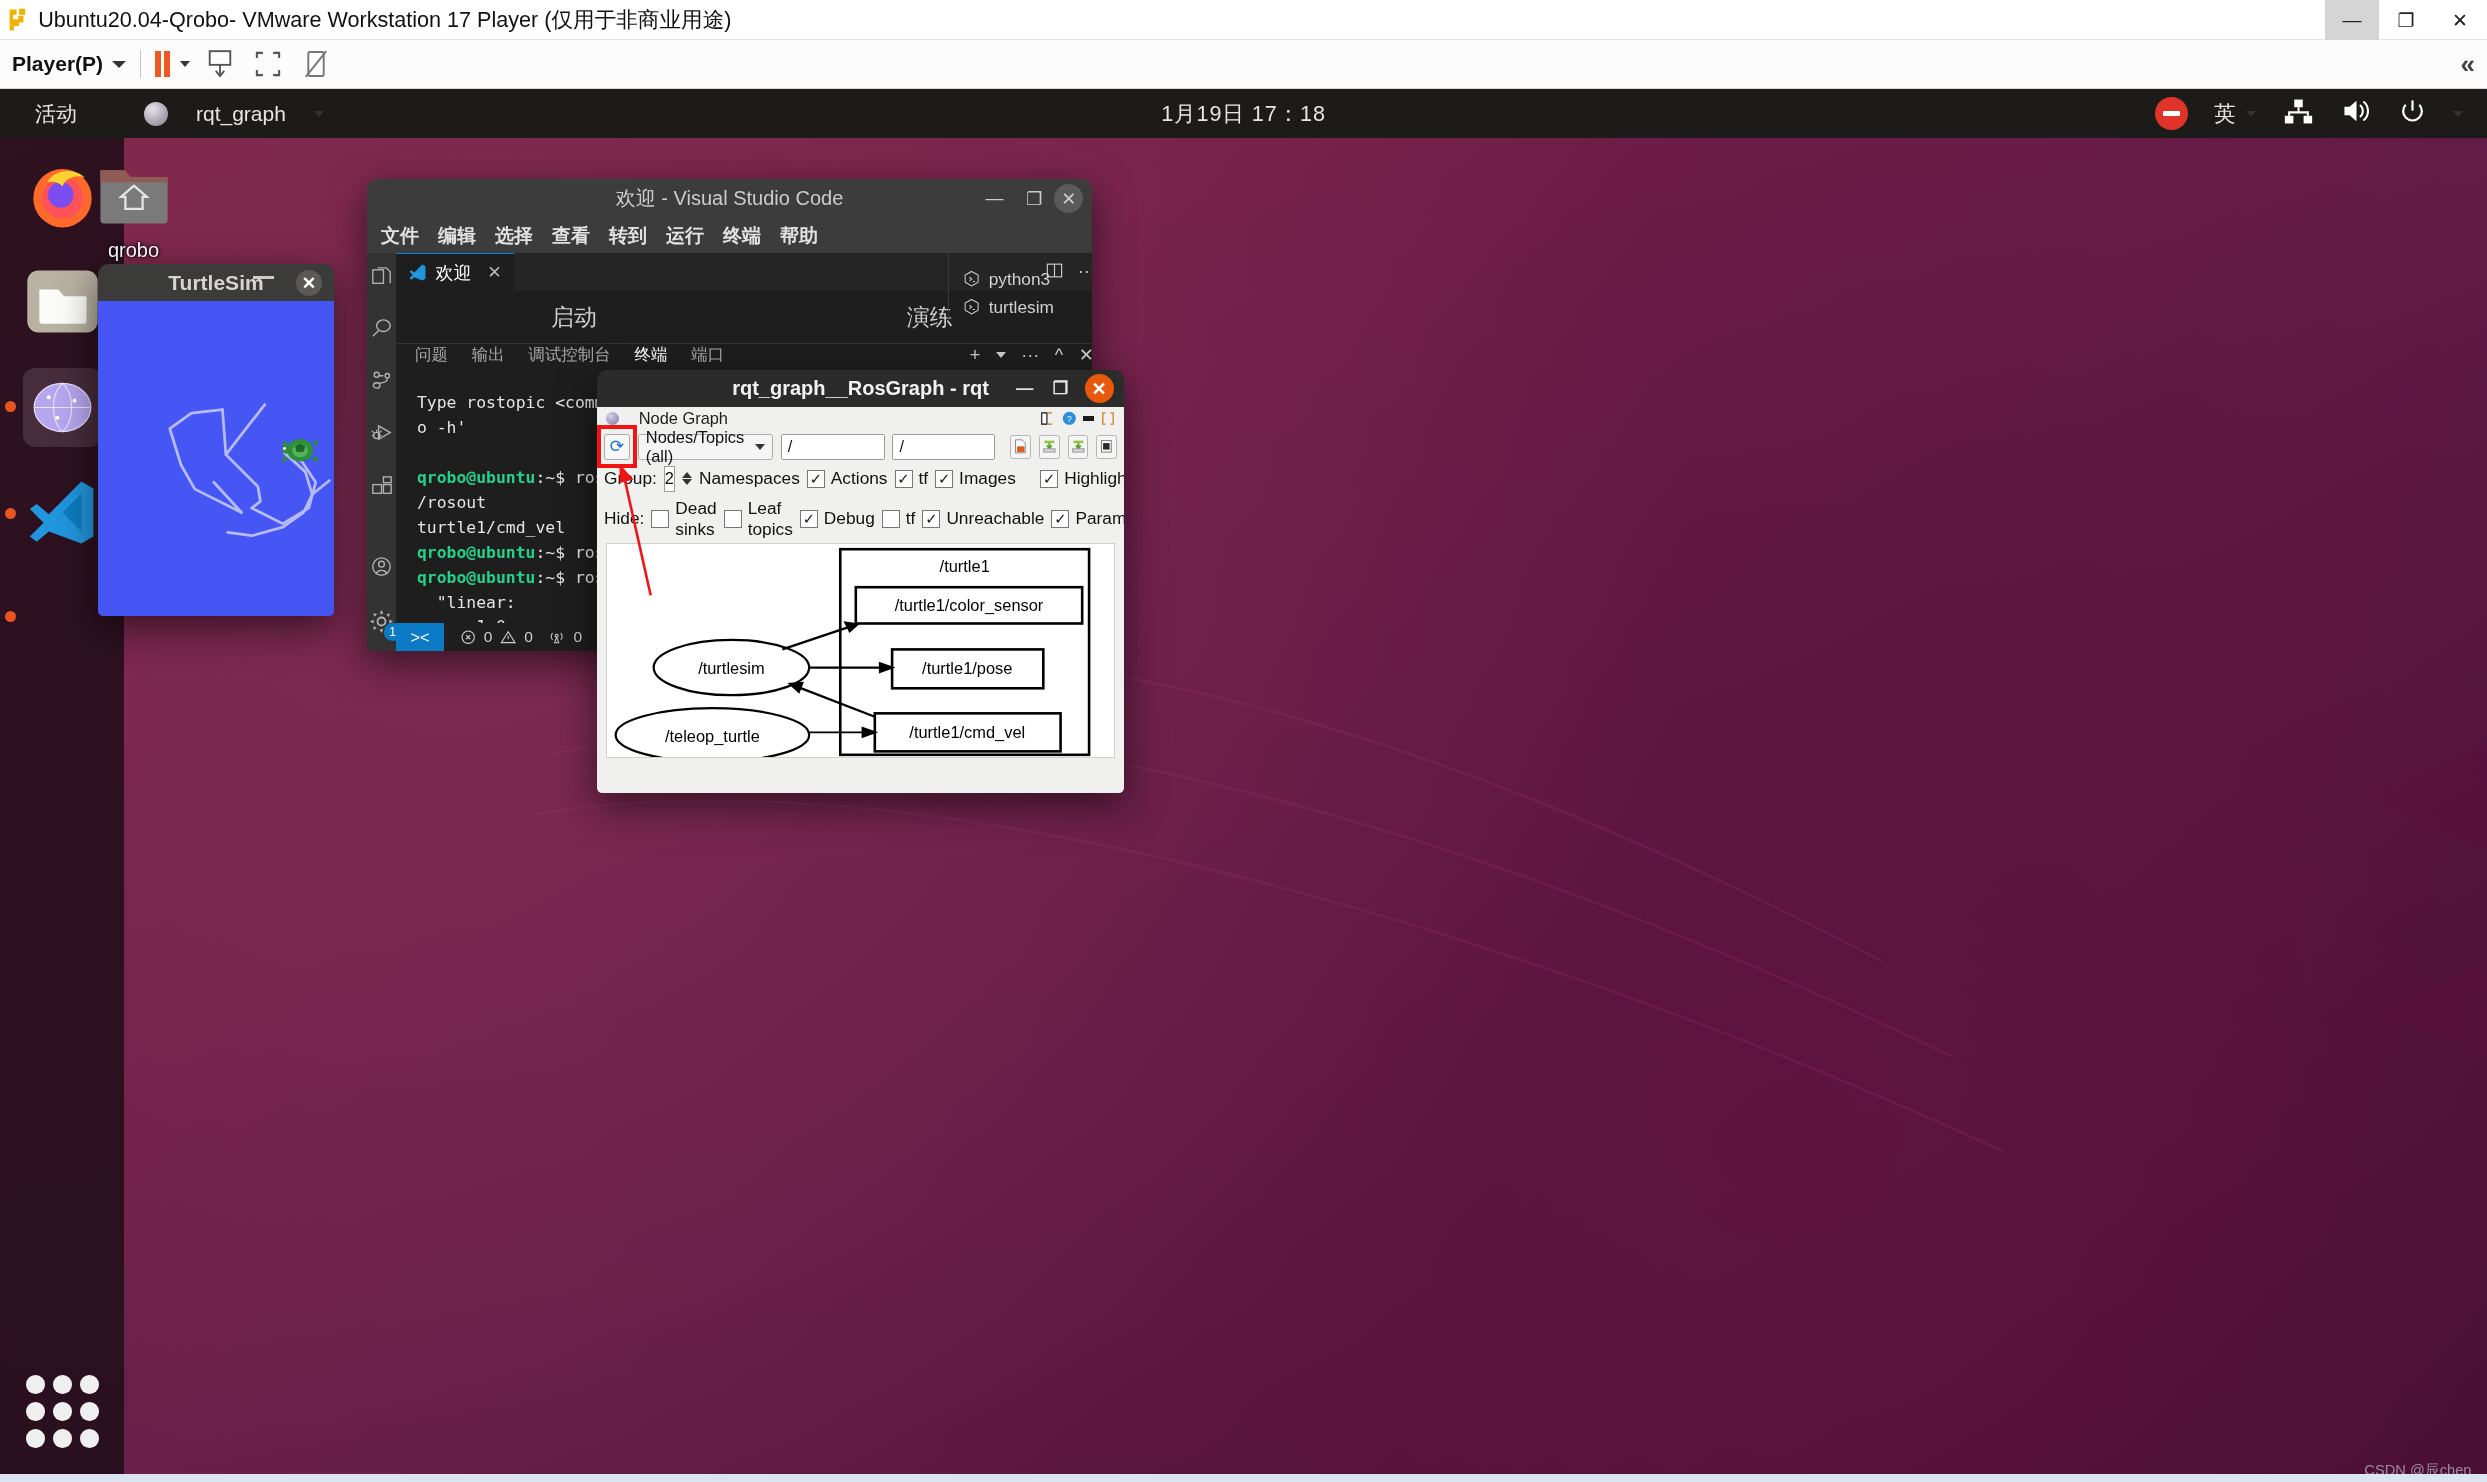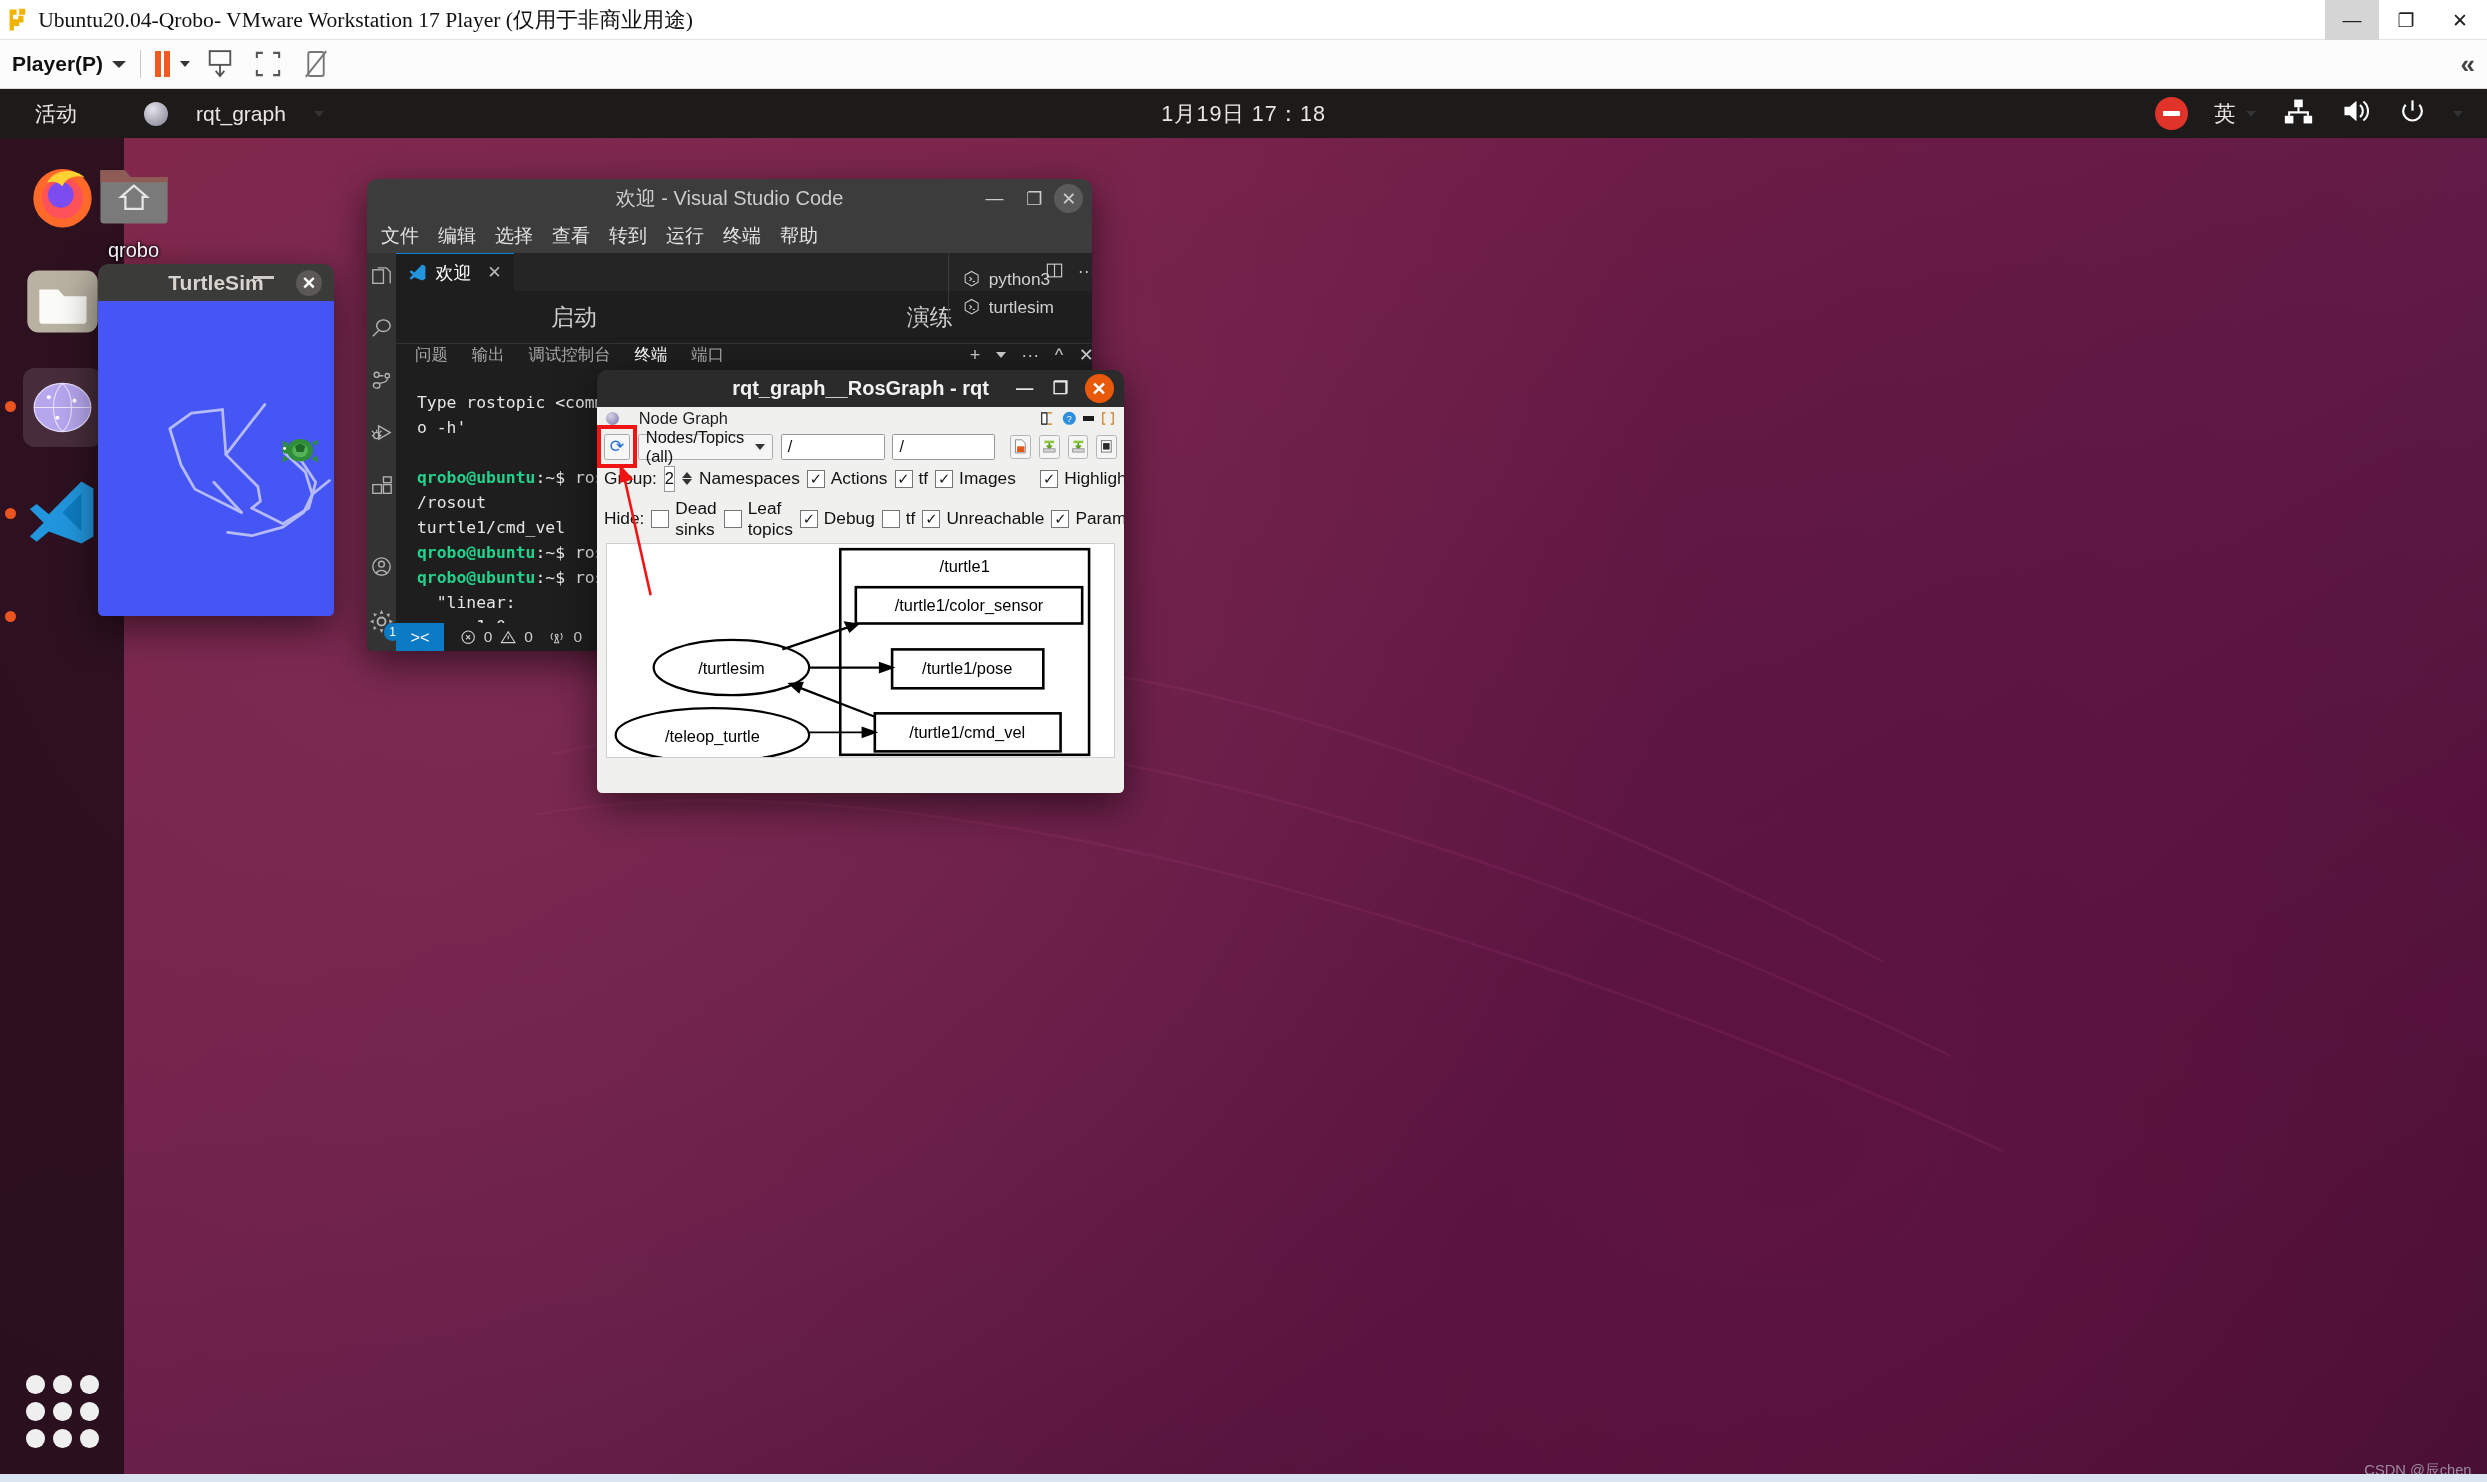--- a/index.html
+++ b/index.html
@@ -16,21 +16,21 @@
     position: absolute; left:0; top:0; width:2487px; height:40px;
     background:#ffffff; display:flex; align-items:center;
     border-bottom:0.9px solid #e2e2e2;
   }
   .vmw-icon {
     width:26px; height:26px; margin-left:7px; margin-right:5.2px;
     position:relative; flex:none;
   }
   .vmw-title {
     font-size:21.6px; color:#111; white-space:nowrap;
-    font-family:Liberation Serif, serif;
+    font-family:Liberation Sans, sans-serif;
   }
   .vmw-wbtns { position:absolute; right:0; top:0; height:40px; display:flex; }
   .vmw-wbtn {
     width:54px; height:40px; display:flex; align-items:center; justify-content:center;
     font-size:19px; color:#222;
   }
   .vmw-wbtn.active { background:#d5d5d5; }
 
   .vmw-toolbar {
     position:absolute; left:0; top:40px; width:2487px; height:49px;
@@ -136,21 +136,21 @@
   .vs-title {
     height:39px; background:#3c3c3c; color:#cccccc; display:flex; align-items:center;
     justify-content:center; font-size:20px; position:relative;
   }
   .vs-wbtns { position:absolute; right:8.6px; display:flex; align-items:center; gap:0; }
   .vs-wbtn { width:40px;height:39px;display:flex;align-items:center;justify-content:center;
     font-size:18px;color:#cccccc; }
   .vs-wbtn.close { border-radius:50%; width:29px;height:29px; background:#5a5a5a; }
   .vs-menubar {
     height:35px; background:#3c3c3c; color:#e2e2e2; display:flex; align-items:center;
-    padding-left:14px; gap:19px; font-size:19px;
+    padding-left:14px; gap:19px; font-size:19px;font-weight:bold;
   }
   .vs-body { display:flex; height:398px; background:#1e1e1e; }
   .vs-activity {
     width:48px; background:#333333; display:flex; flex-direction:column; align-items:center;
     padding-top:12px; gap:29px; position:relative;
   }
   .vs-act-icon { width:29px;height:29px;opacity:.82; }
   .vs-main { flex:1; position:relative; }
   .vs-tabsrow { height:38px; background:#252526; display:flex; align-items:stretch; position:relative; }
   .vs-tab {

